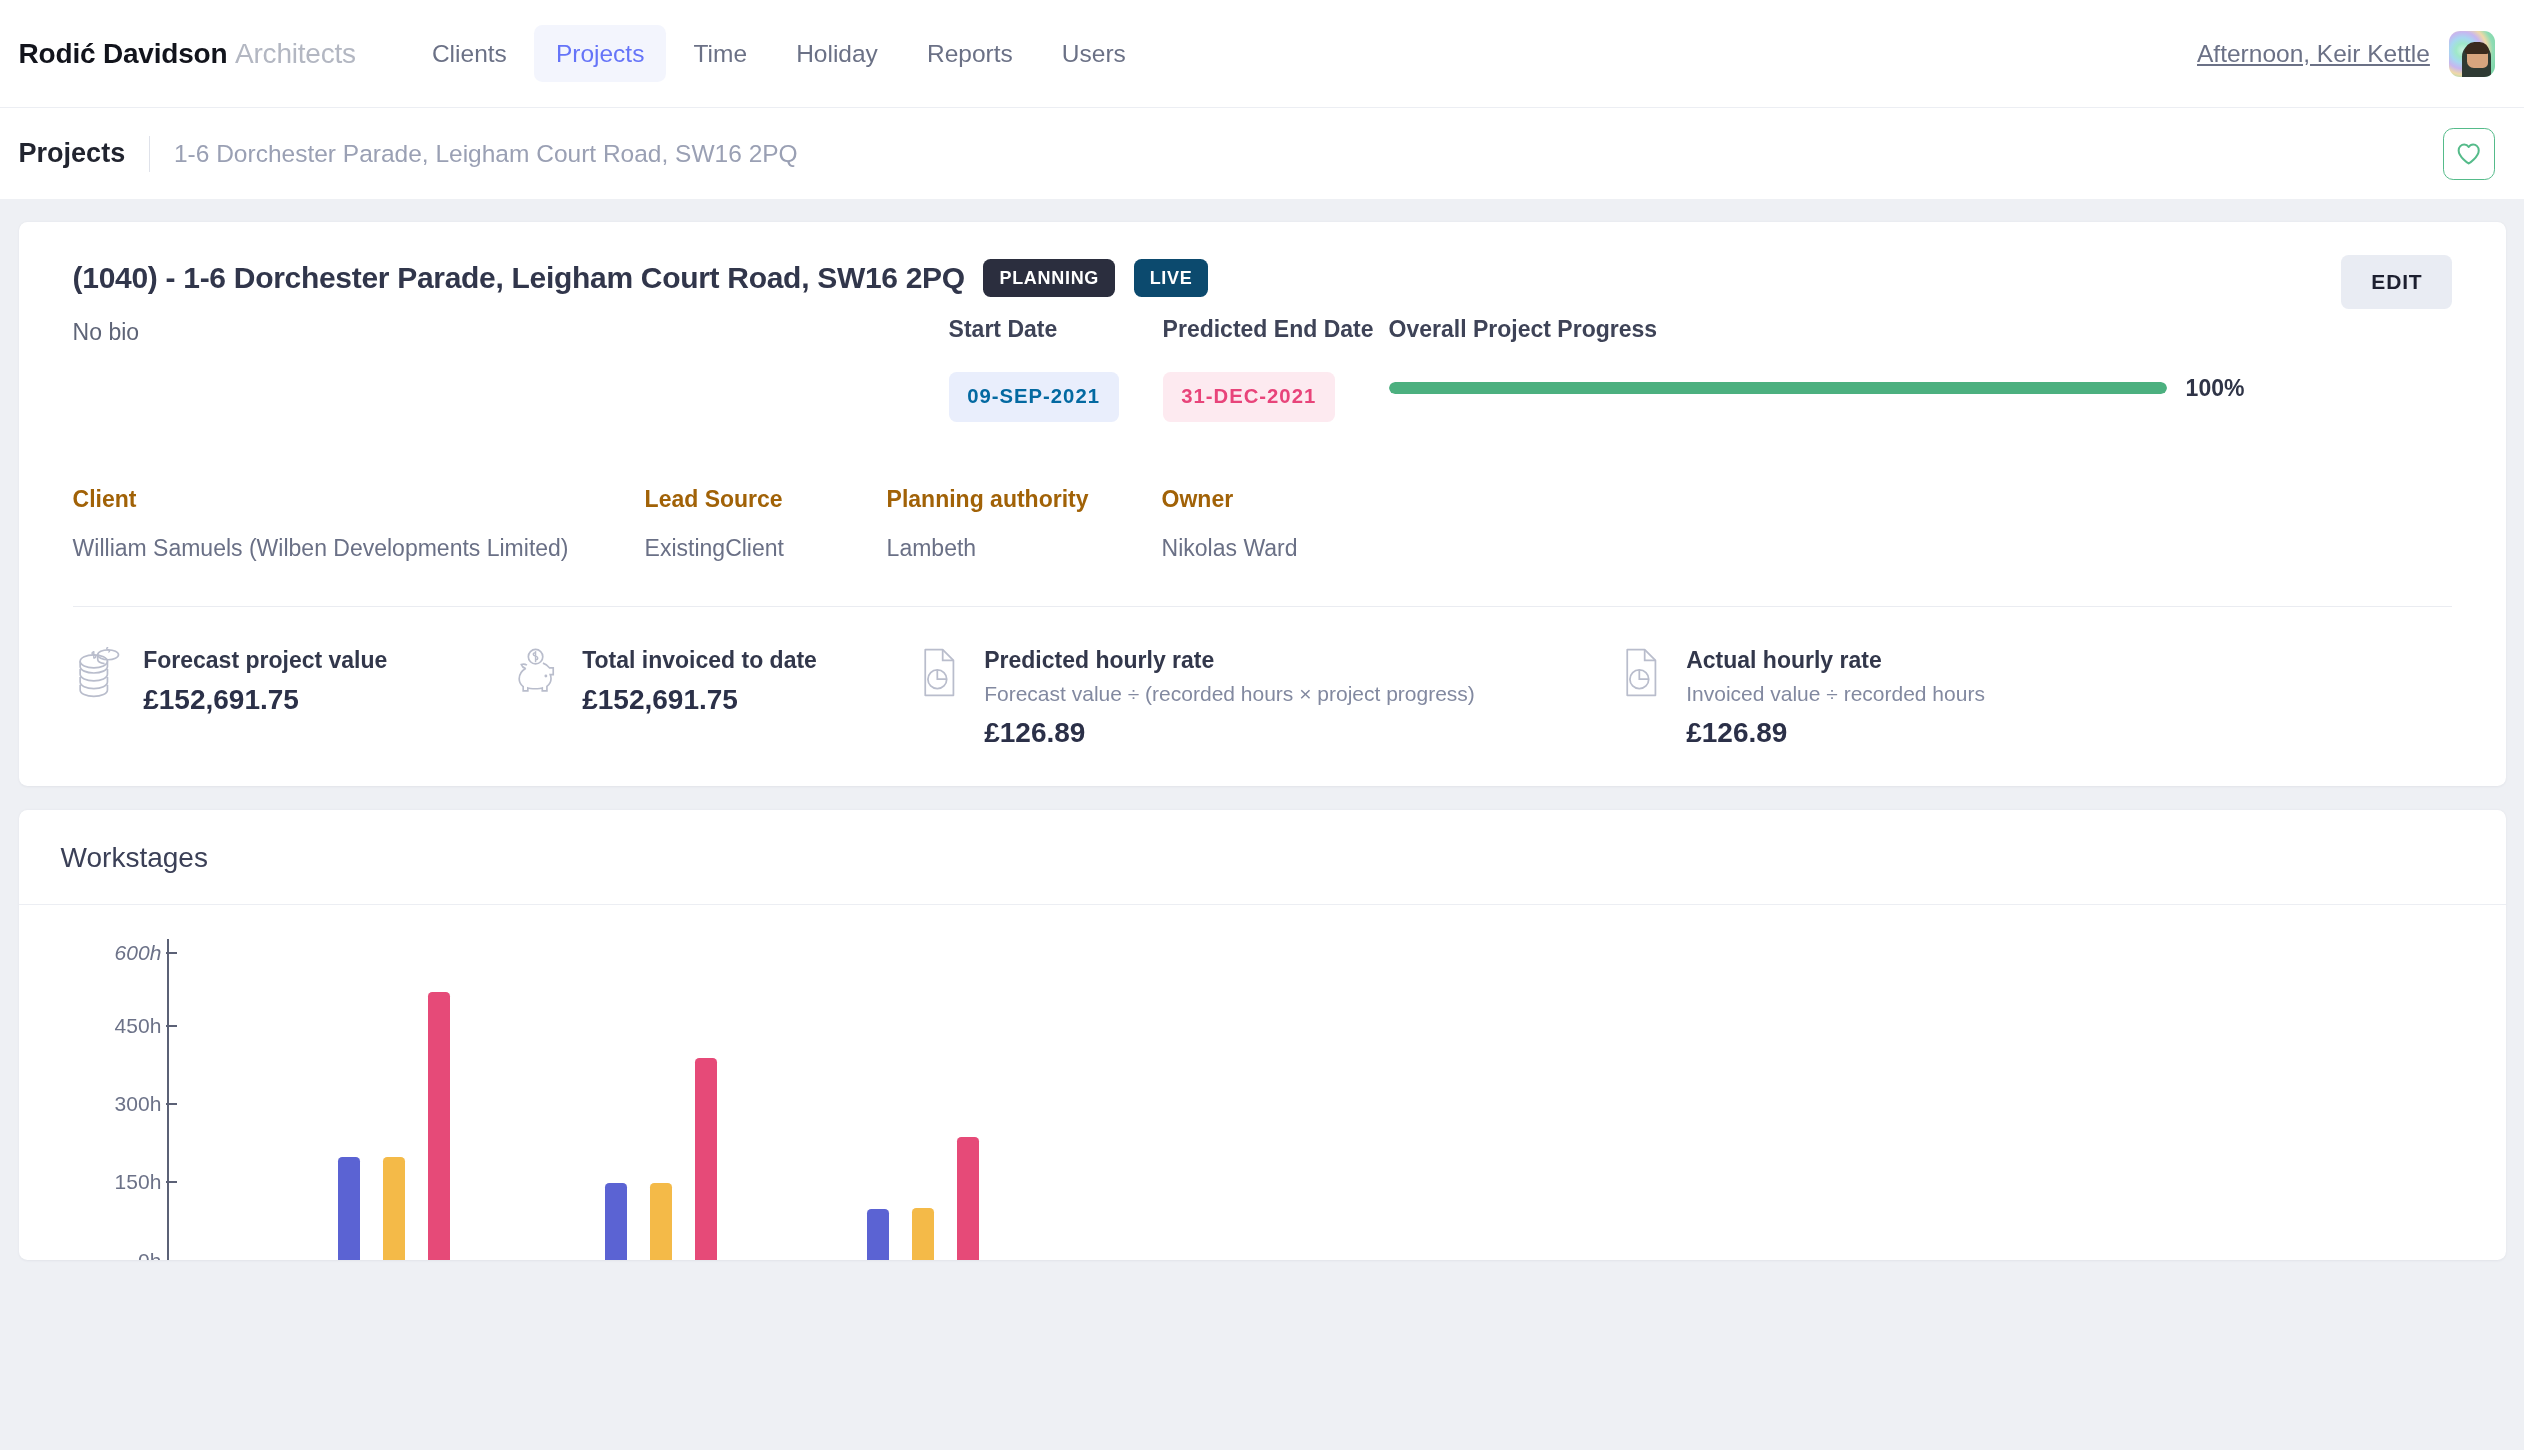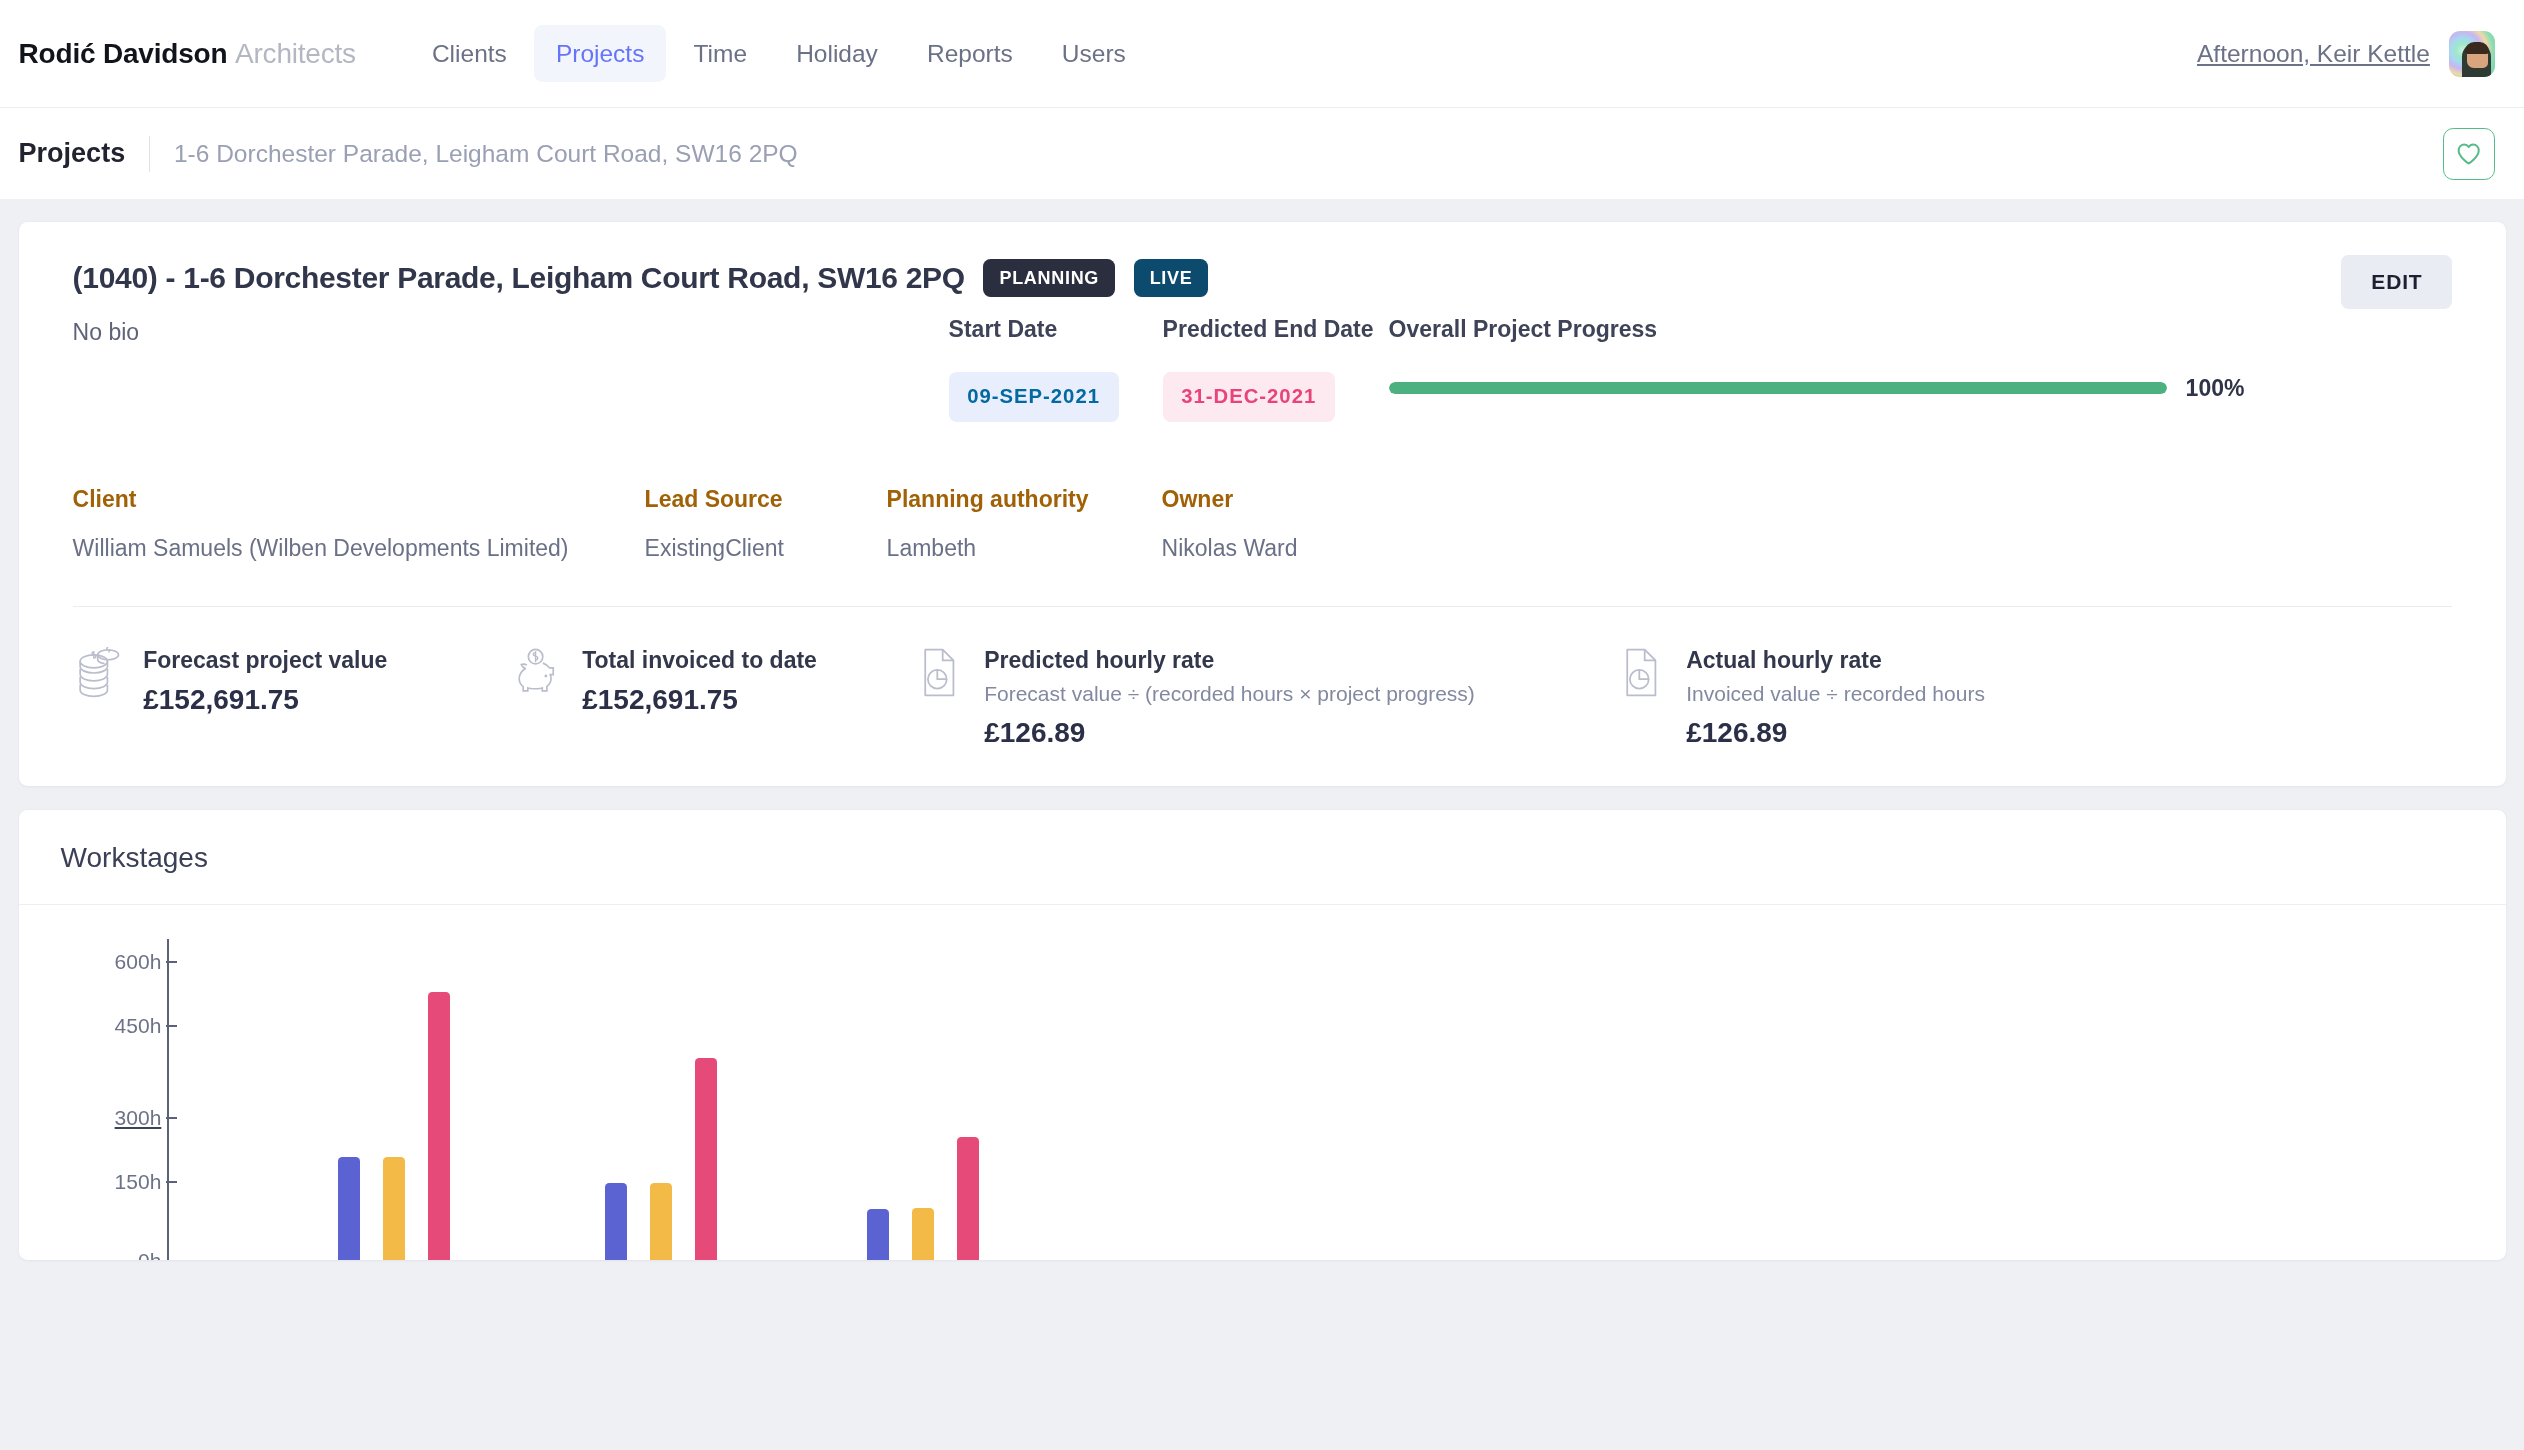--- a/index.html
+++ b/index.html
@@ -564,29 +564,29 @@
         <div class="y-axis-line"></div>
         <div id="yticks">
             <div class="y-tick" style="top: 322px;">
               <span>0h</span>
               <i></i>
             </div>
             <div class="y-tick" style="top: 243px;">
               <span>150h</span>
               <i></i>
             </div>
-            <div class="y-tick" style="top: 179px; text-decoration: underline;">
+            <div class="y-tick" style="top: 165px;">
               <span>300h</span>
               <i></i>
             </div>
             <div class="y-tick" style="top: 87px;">
               <span>450h</span>
               <i></i>
             </div>
-            <div class="y-tick" style="top: 23px;">
+            <div class="y-tick" style="top: 14px; font-style: italic;">
               <span>600h</span>
               <i></i>
             </div>
           </div>
         <div class="plot" id="plot">
             <div class="bar-group" style="left: 169px;">
               <div class="bar" title="Workstage 1 · Forecast hours · 200h" style="height: 104px; background: rgb(91, 99, 211);"></div>
               <div class="bar" title="Workstage 1 · Allocated hours · 200h" style="height: 104px; background: rgb(244, 186, 72);"></div>
               <div class="bar" title="Workstage 1 · Recorded hours · 515h" style="height: 269px; background: rgb(230, 74, 120);"></div>
             </div>

